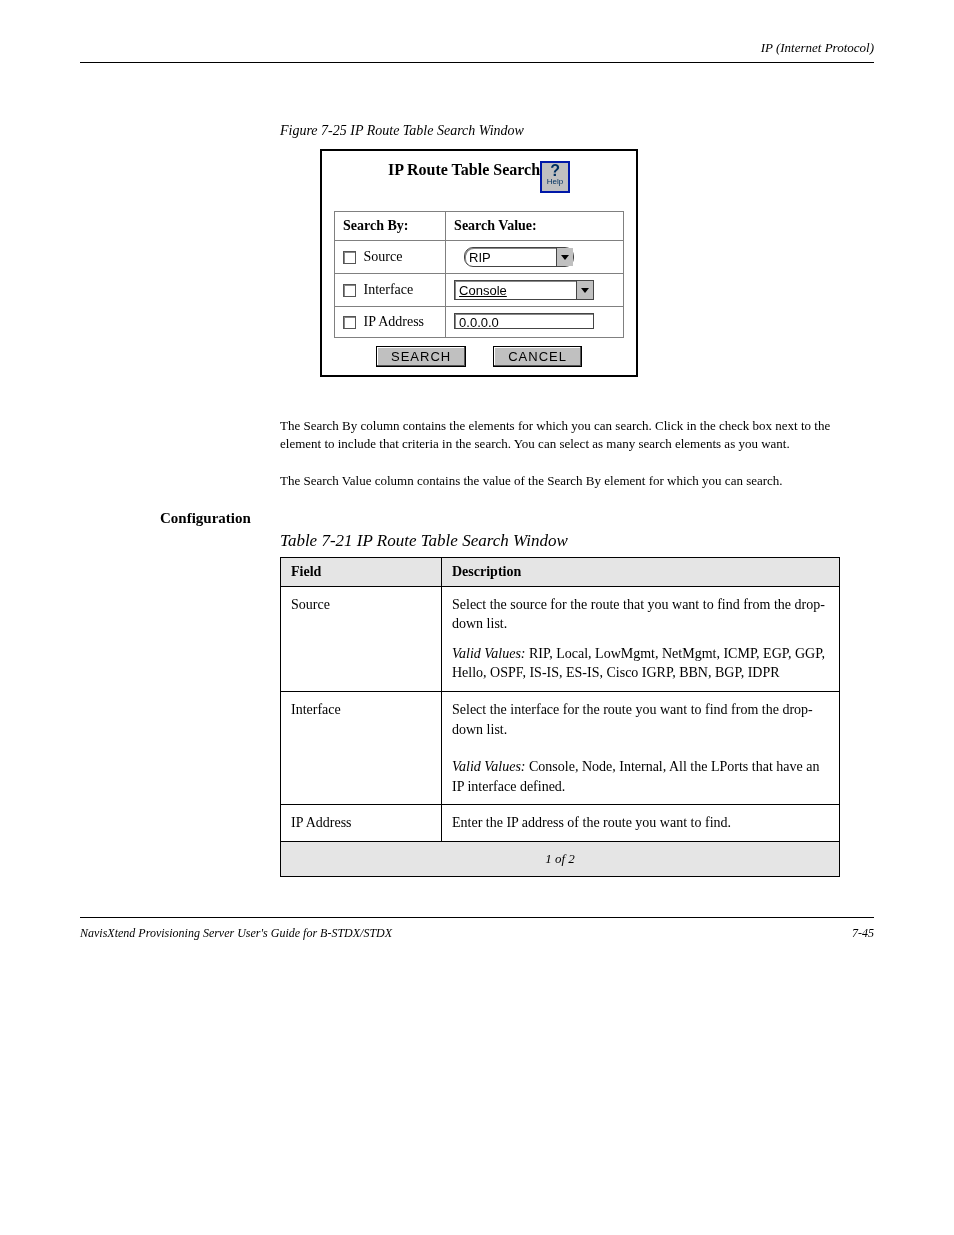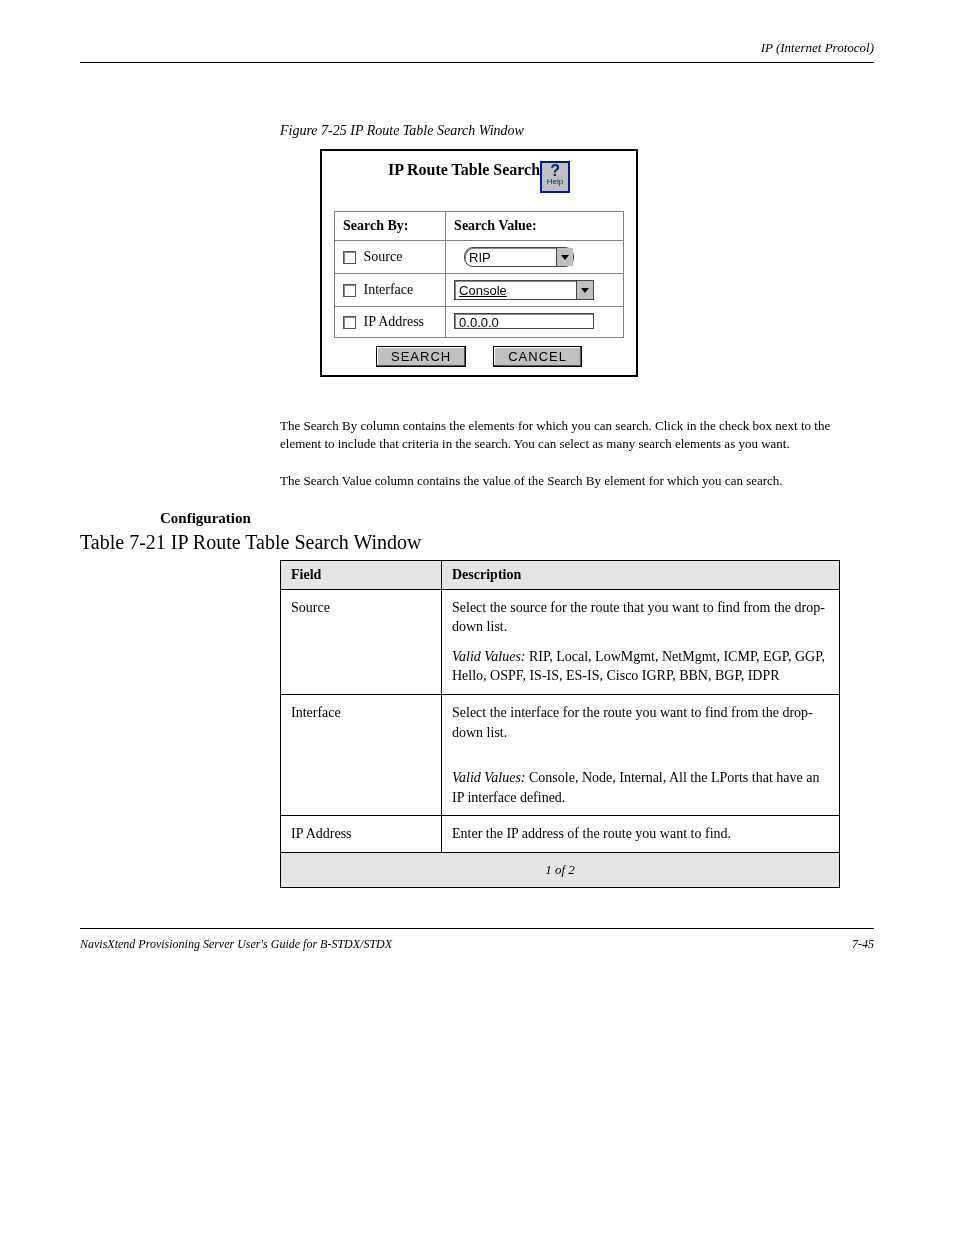--- a/index.html
+++ b/index.html
@@ -168,21 +168,23 @@
     line-height:1.35;
     margin-bottom:20px;
   }
   .section-label {
     margin-left:80px;
     font-weight:bold;
     font-size:15px;
     margin-bottom:4px;
   }
   .table-title {
-    font-size:20px;
+    margin-left:200px;
+    font-style:italic;
+    font-size:17px;
     margin-bottom:6px;
   }
   table.ref-table {
     border-collapse:collapse;
     margin-left:200px;
     width:560px;
     font-size:14px;
   }
   table.ref-table th {
     background:#e5e5e5;
@@ -300,21 +302,21 @@
         <div style="margin-top:10px;">
           <span style="font-style:italic;">Valid Values:</span>
           <span>RIP, Local, LowMgmt, NetMgmt, ICMP, EGP, GGP, Hello, OSPF, IS-IS, ES-IS, Cisco IGRP, BBN, BGP, IDPR</span>
         </div>
       </td>
     </tr>
     <tr>
       <td>Interface</td>
       <td>
         <div>Select the interface for the route you want to find from the drop-down list.</div>
-        <div style="margin-top:26px;">
+        <div style="margin-top:18px;">
           <span style="font-style:italic;">Valid Values:</span>
           <span>Console, Node, Internal, All the LPorts that have an IP interface defined.</span>
         </div>
       </td>
     </tr>
     <tr>
       <td>IP Address</td>
       <td>Enter the IP address of the route you want to find.</td>
     </tr>
     <tr class="footer-row">

